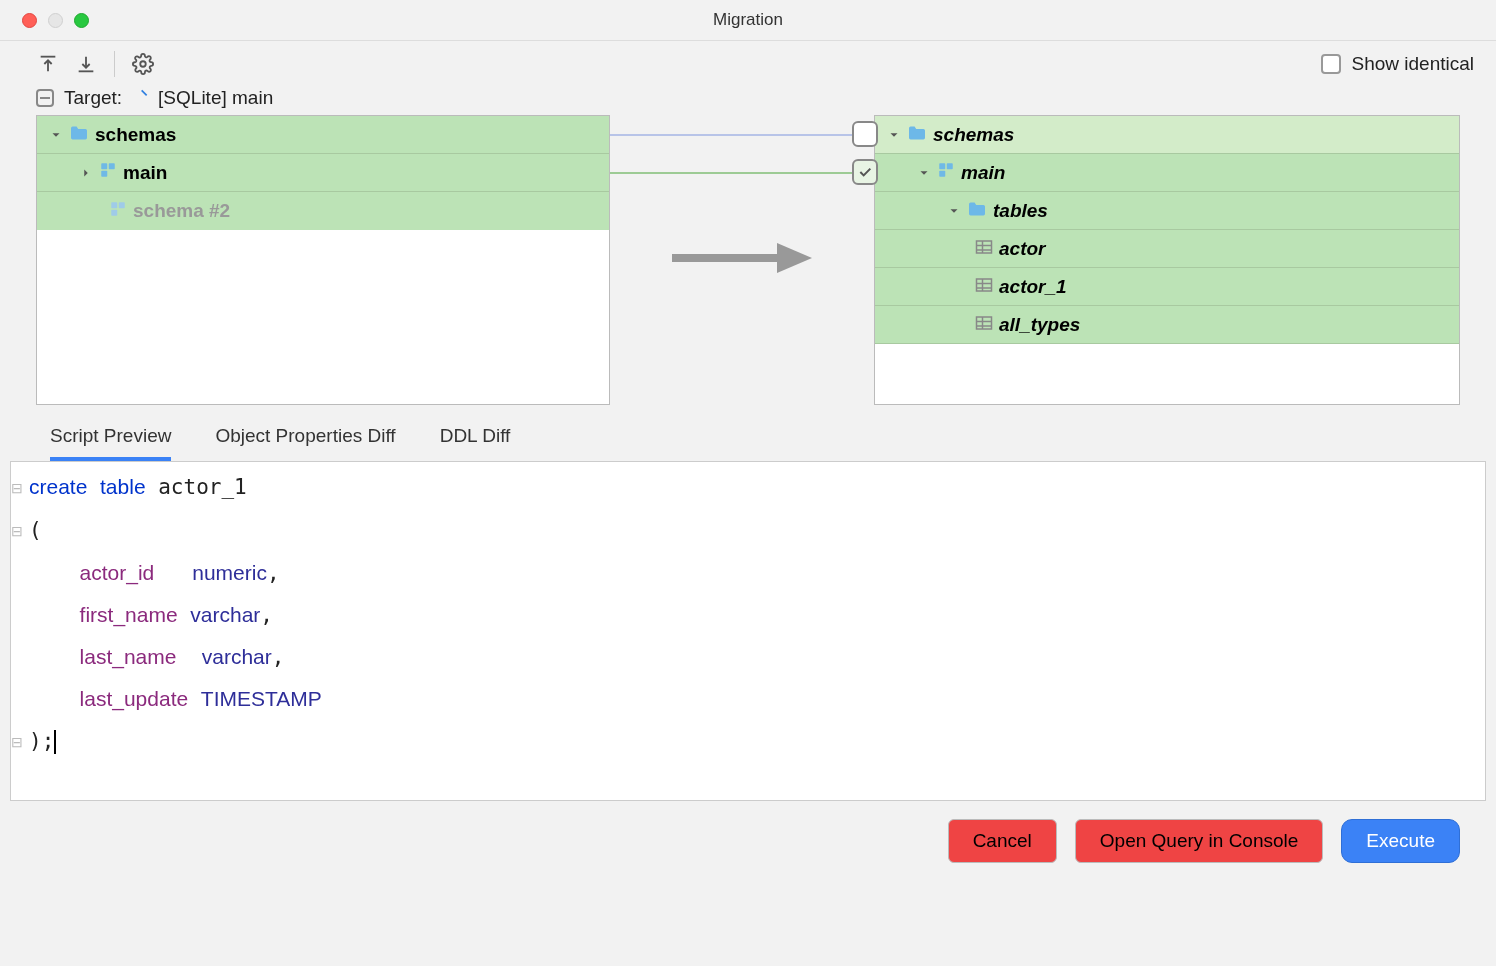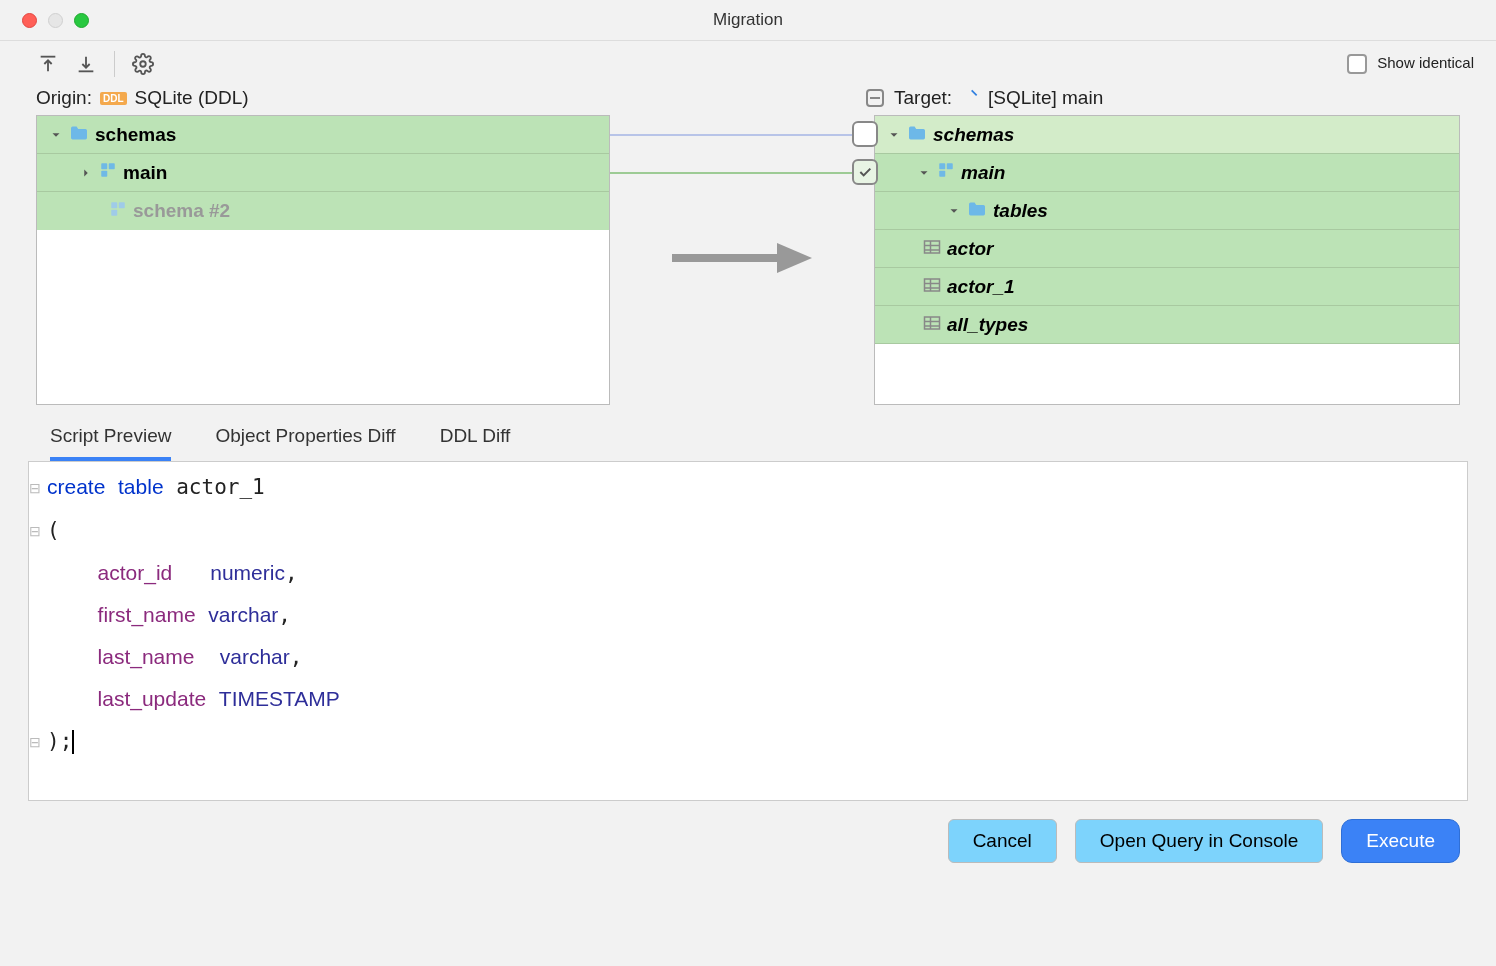--- a/index.html
+++ b/index.html
@@ -9,21 +9,21 @@
   .dot { width:15px; height:15px; border-radius:50%; }
   .dot.red { background:#ff5f57; border:1px solid #e24640;}
   .dot.yellow { background:#e6e6e6; border:1px solid #d0d0d0;}
   .dot.green { background:#28c840; border:1px solid #1fa92f;}
   .title { position:absolute; left:0; right:0; text-align:center; font-size:17px; color:#333;}
   
   .toolbar { display:flex; align-items:center; padding:10px 22px 10px 36px; gap:14px; }
   .tb-icon { width:24px; height:24px; display:flex; align-items:center; justify-content:center; color:#555; cursor:pointer;}
   .tb-sep { width:1px; height:26px; background:#ccc; margin:0 2px;}
   .spacer { flex:1;}
-  .check-row { display:flex; align-items:flex-start; gap:10px; font-size:15px; color:#222;}
+  .check-row { display:flex; align-items:center; gap:10px; font-size:19px; color:#222;}
   .checkbox { width:20px; height:20px; border:2px solid #999; border-radius:4px; background:#fff;}
 
   .labels { display:flex; padding:0 36px; font-size:19px; color:#222; align-items:center; gap:10px; margin-bottom:6px;}
   .label-left { width:820px; display:flex; align-items:center; gap:8px;}
   .label-right { flex:1; display:flex; align-items:flex-start; gap:8px;}
   .ddl-badge { background:#f4a94d; color:#fff; font-size:10px; font-weight:bold; padding:1px 3px; border-radius:2px;}
   
   .panels { display:flex; padding:0 36px; gap:0; position:relative; height:290px;font-weight:bold;}
   .panel { border:1px solid #bbb; background:#fff; }
   .panel.left { width:574px;}
@@ -31,44 +31,44 @@
   .mid { flex:1; display:flex; flex-direction:column; align-items:center; justify-content:flex-start; position:relative;}
   
   .tree-row { height:38px; display:flex; align-items:center; gap:6px; padding-left:12px; font-size:19px;}
   .green-row { background:#bce3b6;}
   .green-light { background:#d3ecc9;}
   .tree-row.border { border-bottom:1px solid #a8c9a0;}
   .chev { width:14px; cursor:pointer;}
   .chev svg { display:block;}
   .indent1 { padding-left:42px;}
   .indent2 { padding-left:72px;}
-  .indent3 { padding-left:48px;}
+  .indent3 { padding-left:100px;}
   .italic { font-style:italic;}
   .muted { color:#999;}
   
   .connector-box { width:26px; height:26px; border:2px solid #888; border-radius:6px; background:#fff; display:flex; align-items:center; justify-content:center; position:absolute;}
   .connector-box.checked { background:#e8f4e4;}
   .connector-box svg { width:16px; height:16px;}
   
   .arrow-big { position:absolute; top:128px; left:50%; transform:translateX(-50%); color:#999;}
   
   .tabs { display:flex; gap:44px; padding:20px 50px 0; font-size:19px; color:#333;}
   .tab { padding-bottom:10px; cursor:pointer;}
   .tab.active { border-bottom:4px solid #3b82f6;}
   
-  .editor { margin:0 28px; border:1px solid #ccc; background:#fff; height:340px; overflow:auto;}
+  .editor { margin:0 10px; border:1px solid #ccc; background:#fff; height:340px; overflow:auto;}
   .code { font-family: "SF Mono", Menlo, Consolas, monospace; font-size:21px; line-height:42px; padding:4px 12px 4px 18px; white-space:pre; color:#222;}
   .kw { color:#0033cc;}
   .col { color:#8b2a7d;}
   .typ { color:#2e2e99;}
   .cursor-caret { border-left:2px solid #000; display:inline-block; height:24px; vertical-align:middle;}
   .gutter-mark { display:inline-block; width:14px; margin-left:-18px; margin-right:4px; color:#bbb; font-size:14px; vertical-align:middle;}
 
   .footer { display:flex; justify-content:flex-end; gap:18px; padding:18px 36px;}
-  .btn { font-size:19px; padding:10px 24px; border-radius:6px; border:1px solid #bbb; background:#7dd3fc; cursor:pointer;}
+  .btn { font-size:19px; padding:10px 24px; border-radius:6px; border:1px solid #bbb; background:#ef4444; cursor:pointer;}
   .btn.primary { background:#3b82f6; color:#fff; border-color:#2f6fd6;border-radius:11px;}
   
   .minus-ic { width:18px; height:18px; border:2px solid #888; border-radius:4px; display:flex; align-items:center; justify-content:center;}
   .minus-ic::after { content:""; width:10px; height:2px; background:#888;}
   .feather-ic { width:20px; height:20px;}
 </style>
 </head>
 <body>
 
 <div class="titlebar">
@@ -103,25 +103,20 @@
       </svg>
   </div>
   <div class="spacer"></div>
   <label class="check-row">
     <span class="checkbox"></span>
     <span>Show identical</span>
   </label>
 </div>
 
 <div class="labels">
-  <div class="label-left">
-    <span>Origin:</span>
-    <span class="ddl-badge">DDL</span>
-    <span>SQLite (DDL)</span>
-  </div>
   <span class="minus-ic"></span>
   <div class="label-right">
     <span>Target:</span>
     <svg class="feather-ic" viewBox="0 0 24 24" fill="#2f7fe0">
         <path d="M20 4L8 16l-4 4 4-4L20 4z"></path>
         <path d="M14 4l6 6" stroke="#2f7fe0" stroke-width="2"></path>
       </svg>
     <span>[SQLite] main</span>
   </div>
 </div>

